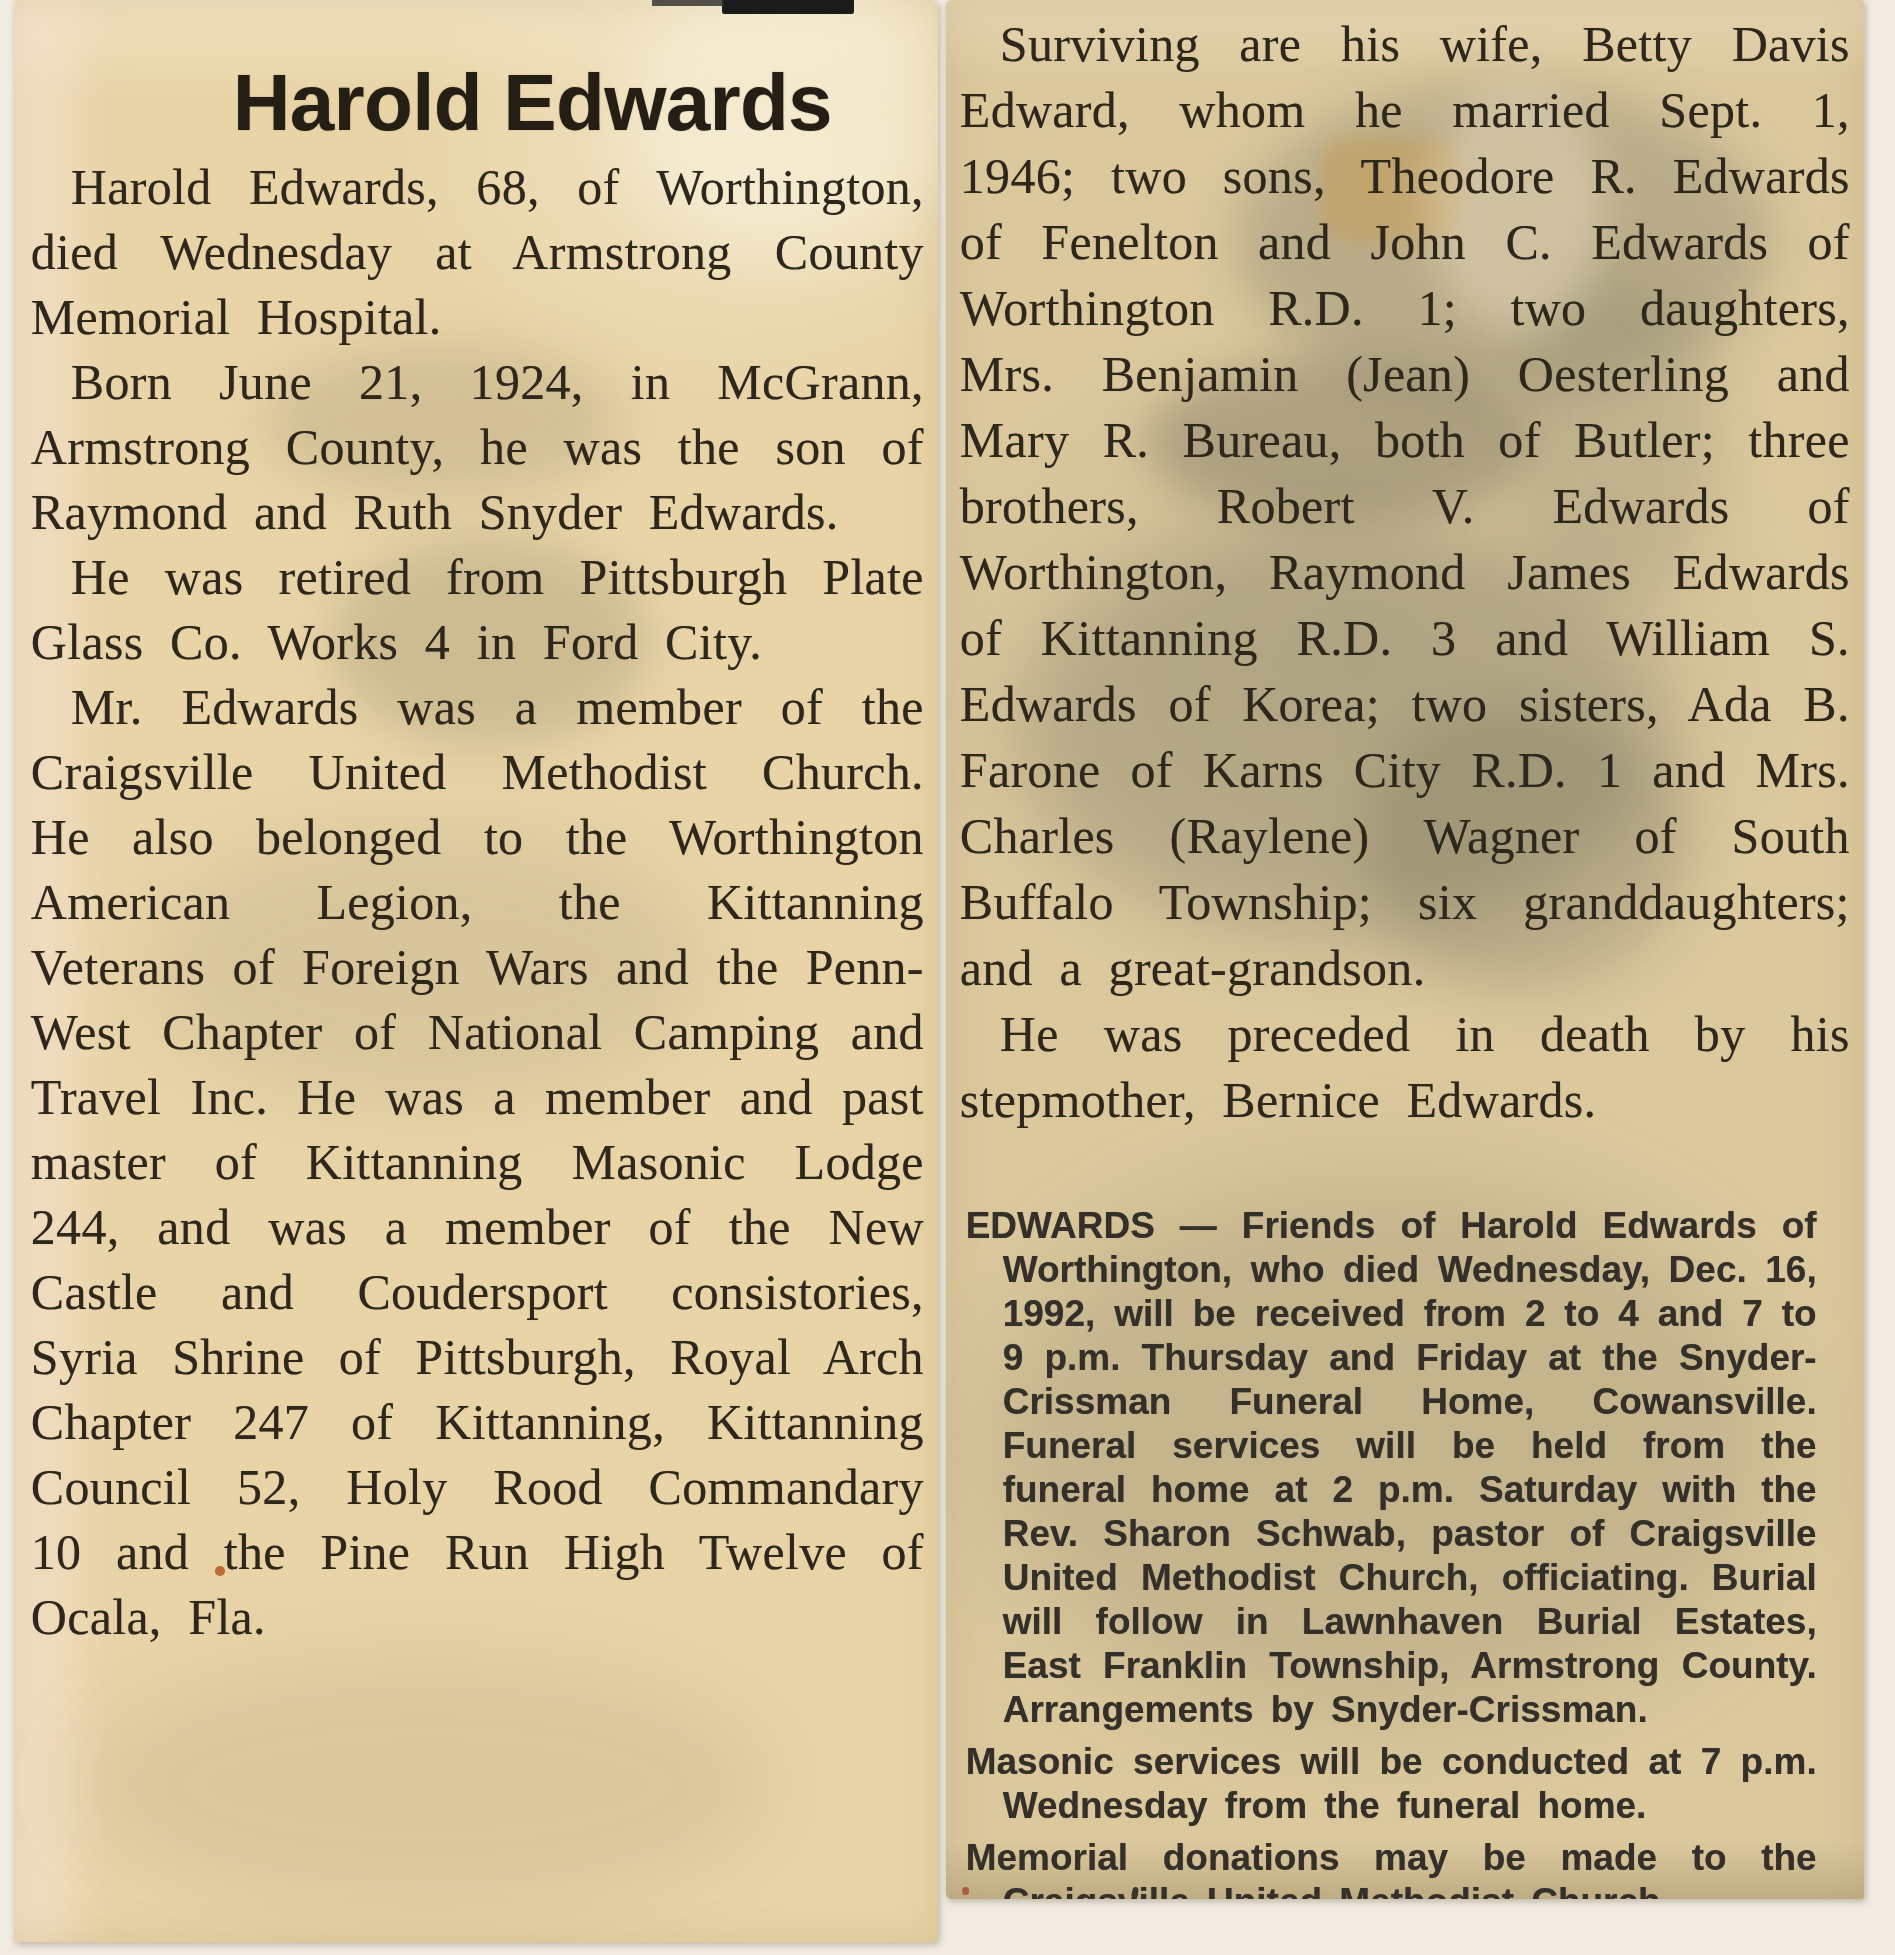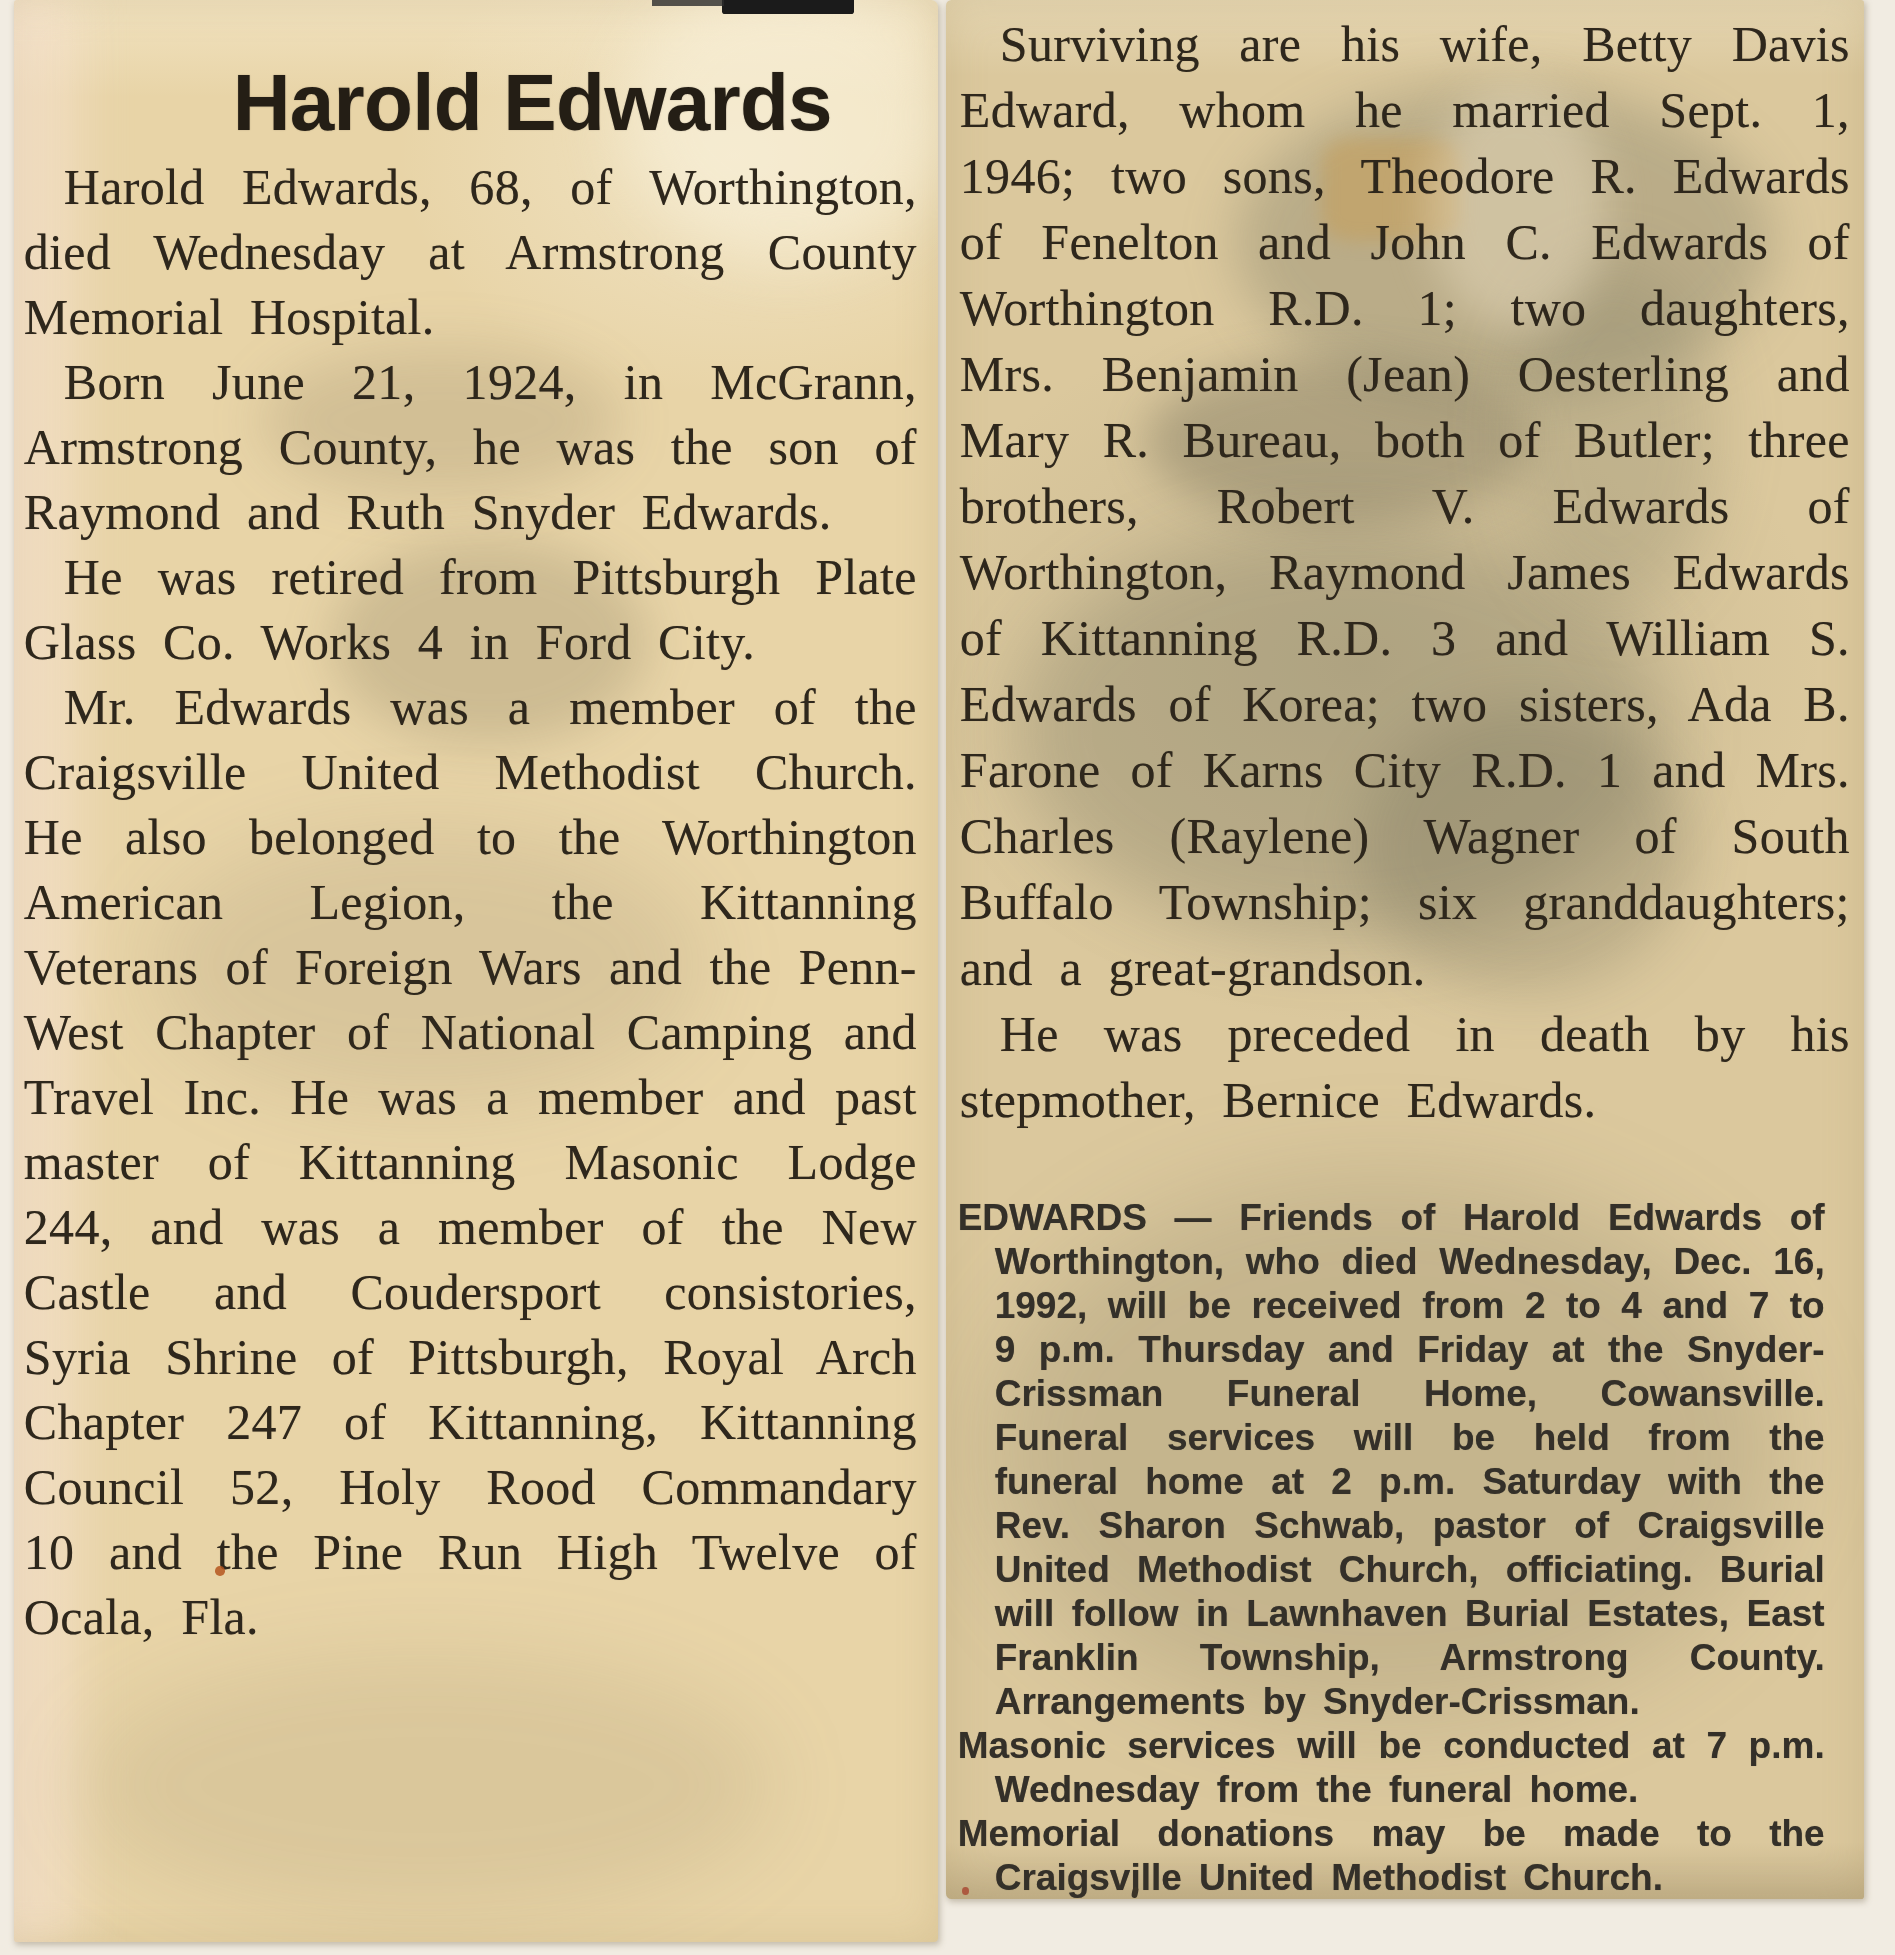--- a/index.html
+++ b/index.html
@@ -73,39 +73,39 @@
     font-family:"Liberation Sans", sans-serif;
     font-weight:bold;font-size:80px;line-height:1.05;
     letter-spacing:-0.7px;text-align:center;
     color:#241e15;
     text-shadow:0 0 1.4px rgba(40,30,20,.35);
   }
   
   .body{position:absolute;color:var(--ink-serif);text-align:justify;text-shadow:0 0 0.7px rgba(45,35,22,.4);}
   .body p{margin:0;text-indent:40px;}
   .body-left{
-    left:10px;top:155px;width:893px;
+    left:17px;top:155px;width:893px;
     font-size:50px;line-height:65px;
     word-spacing:13.8px;letter-spacing:0.3px;
   }
   .body-right{
     left:13.8px;top:11px;width:890px;
     font-size:50px;line-height:66px;
     word-spacing:13.8px;letter-spacing:0.3px;
   }
   
   .notice{
     position:absolute;left:11.7px;top:1196px;width:867px;
     font-family:"Liberation Sans", sans-serif;
     font-weight:bold;font-size:37px;line-height:44px;
     color:var(--ink-notice);text-align:justify;
     word-spacing:6.9px;
     text-shadow:0 0 0.7px rgba(40,38,30,.45);
   }
-  .notice p{margin:0;padding-left:37px;text-indent:-37px;}
+  .notice p{margin:8px;padding-left:37px;text-indent:-37px;}
 </style>
 </head>
 <body>
 
 <div class="scan">
 
   <div class="clip clip-left">
     <div class="stain ls1"></div>
     <div class="stain ls2"></div>
     <div class="stain ls3"></div>

